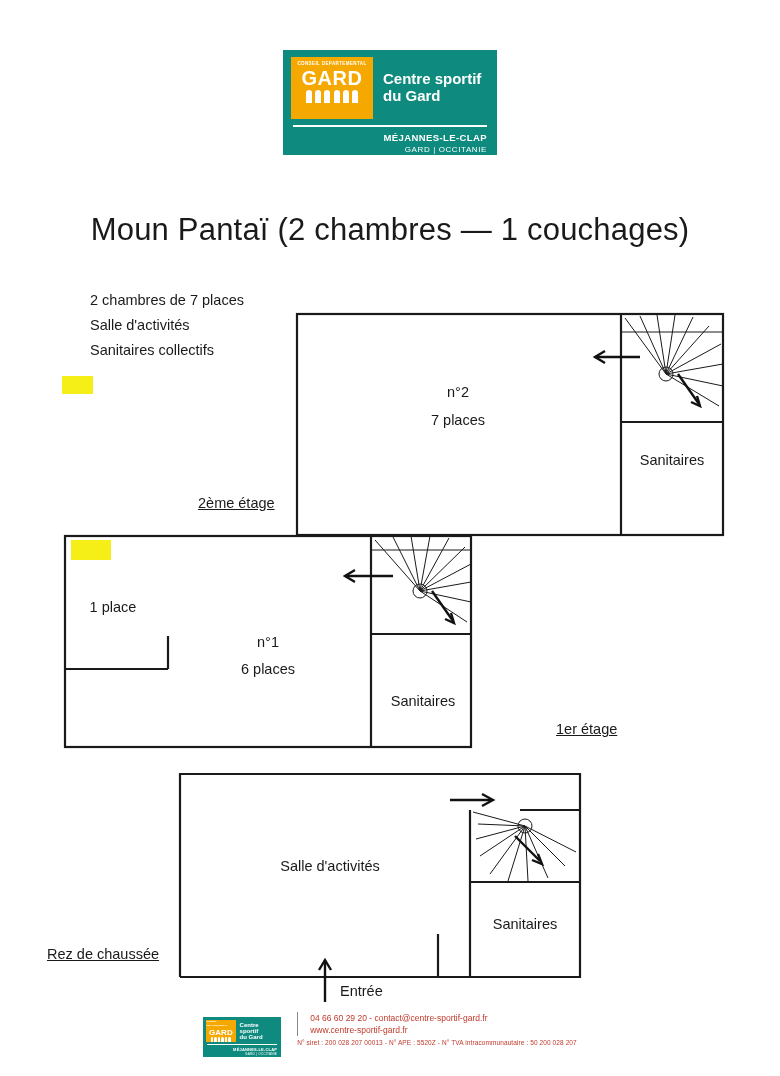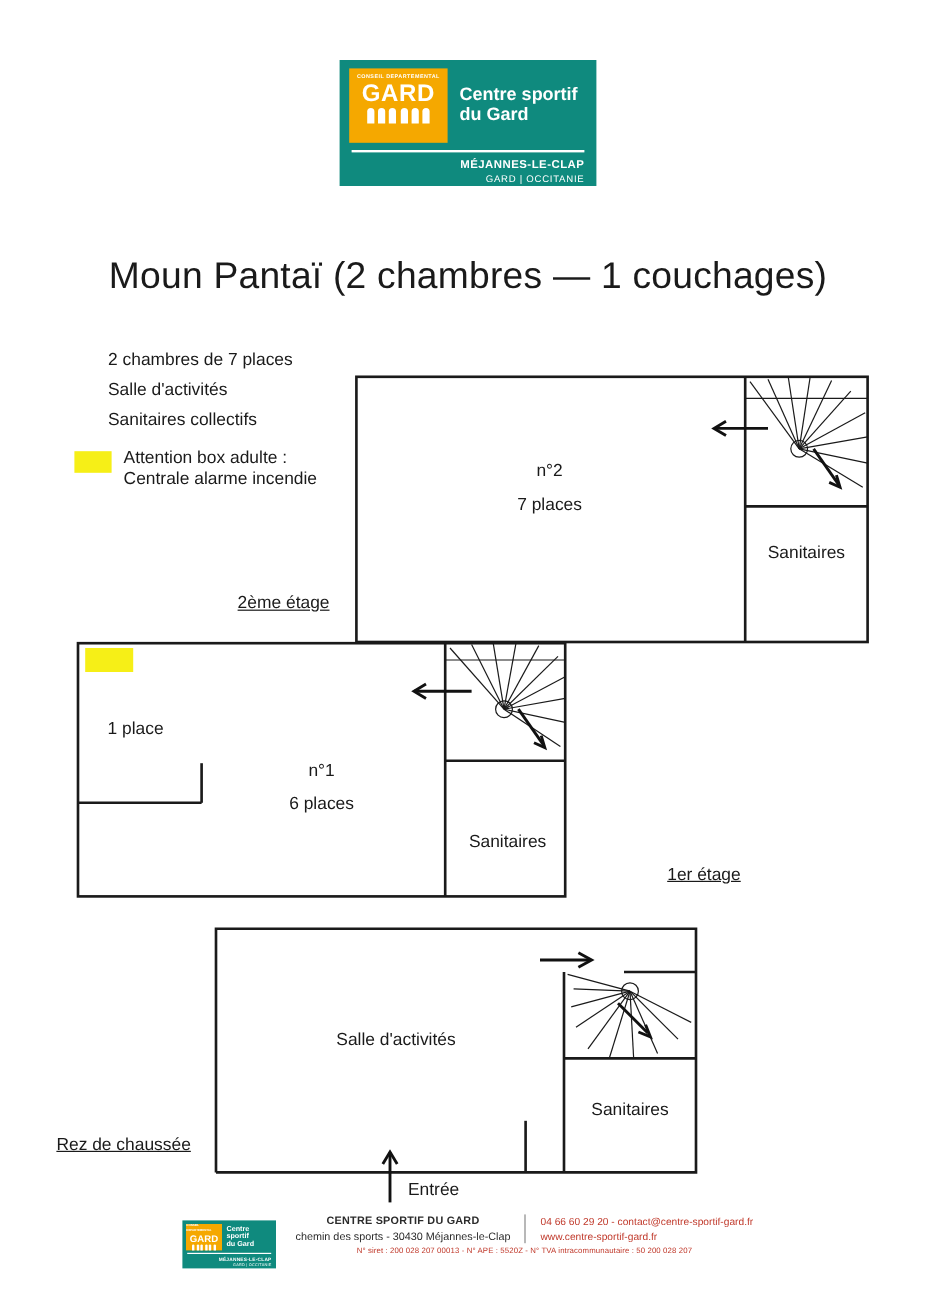--- a/index.html
+++ b/index.html
@@ -253,24 +253,20 @@
 
 <div class="page-title">Moun Pantaï (2 chambres — 1 couchages)</div>
 
 <div class="legend">
   <div class="row">2 chambres de 7 places</div>
   <div class="row">Salle d'activités</div>
   <div class="row">Sanitaires collectifs</div>
 </div>
 <div class="legend-warn">
   <div class="warn-swatch"></div>
-  <div class="warn-text">
-    <div>Attention box adulte :</div>
-    <div>Centrale alarme incendie</div>
-  </div>
 </div>
 
 <div class="floor-label" id="floor-label-2">2ème étage</div>
 <div class="floor-label" id="floor-label-1">1er étage</div>
 <div class="floor-label" id="floor-label-0">Rez de chaussée</div>
 
 <svg class="plan" id="plan-second" style="left:295px; top:312px;" width="430" height="225" viewBox="0 0 430 225">
 
   <rect class="wall" x="2" y="2" width="426" height="221"></rect>
 
@@ -405,24 +401,20 @@
       </div>
     </div>
     <div class="footer-sub">
       <div class="s1">MÉJANNES-LE-CLAP</div>
       <div class="s2">GARD | OCCITANIE</div>
     </div>
   </div>
 
   <div class="footer-text">
     <div class="footer-cols">
-      <div class="fcol-left">
-        <div class="t1">CENTRE SPORTIF DU GARD</div>
-        <div class="t2">chemin des sports - 30430 Méjannes-le-Clap</div>
-      </div>
       <div class="fcol-right">
         <div>04 66 60 29 20 - contact@centre-sportif-gard.fr</div>
         <div>www.centre-sportif-gard.fr</div>
       </div>
     </div>
     <div class="footer-legal">N° siret : 200 028 207 00013 - N° APE : 5520Z - N° TVA intracommunautaire : 50 200 028 207</div>
   </div>
 </div>
 
 </body></html>

